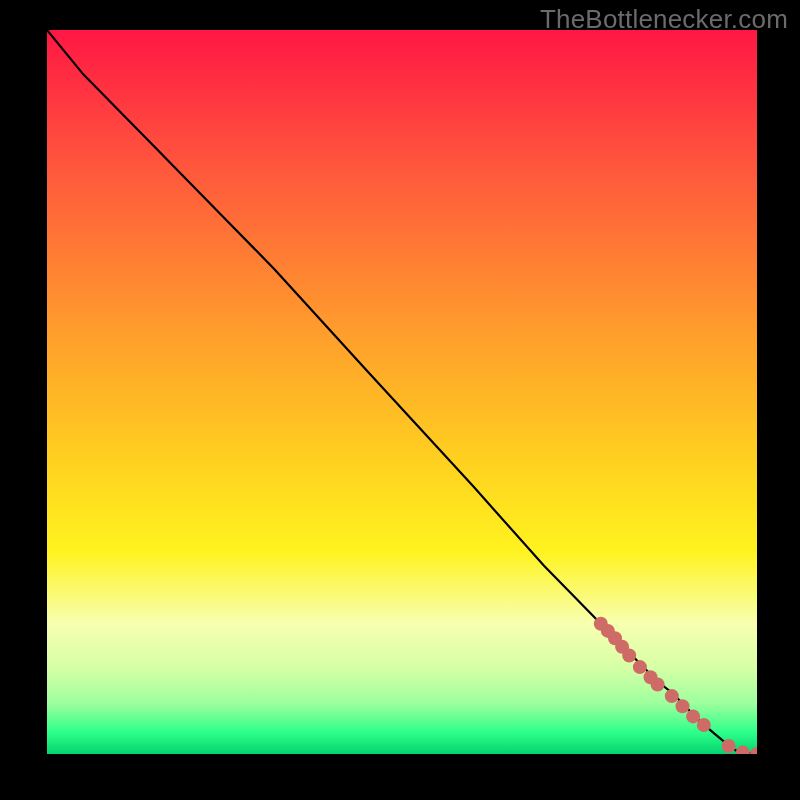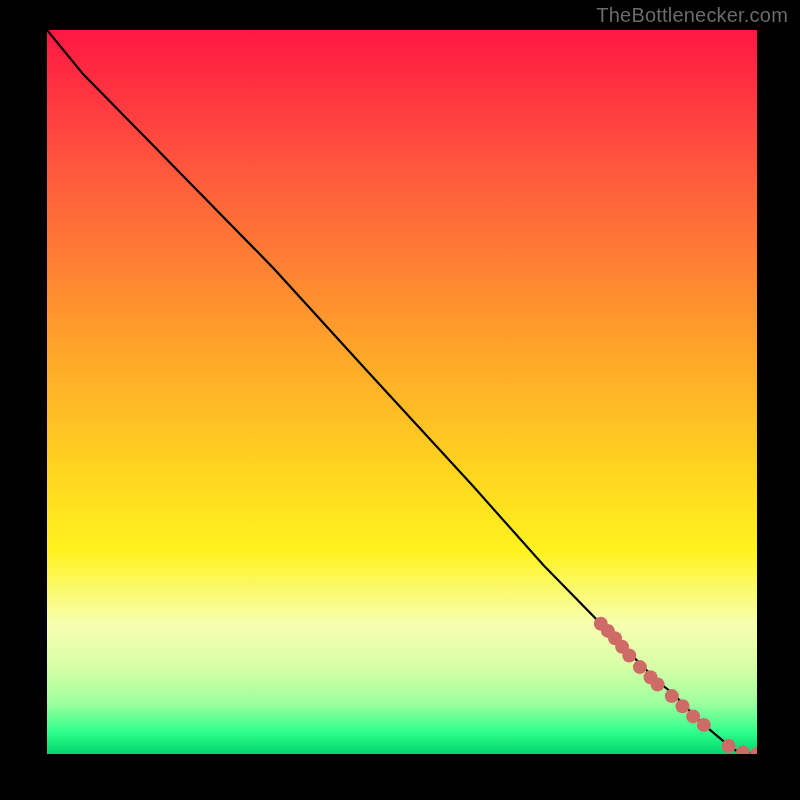--- a/index.html
+++ b/index.html
@@ -15,21 +15,21 @@
     position: relative;
     width: 800px;
     height: 800px;
     background: #000;
   }
   .attribution {
     position: absolute;
     top: 4px;
     right: 12px;
     color: #6b6b6b;
-    font-size: 20px;
+    font-size: 26px;
     font-weight: 500;
     letter-spacing: 0.2px;
   }
   .plot {
     position: absolute;
     left: 47px;
     top: 30px;
     width: 710px;
     height: 724px;
     overflow: hidden;

